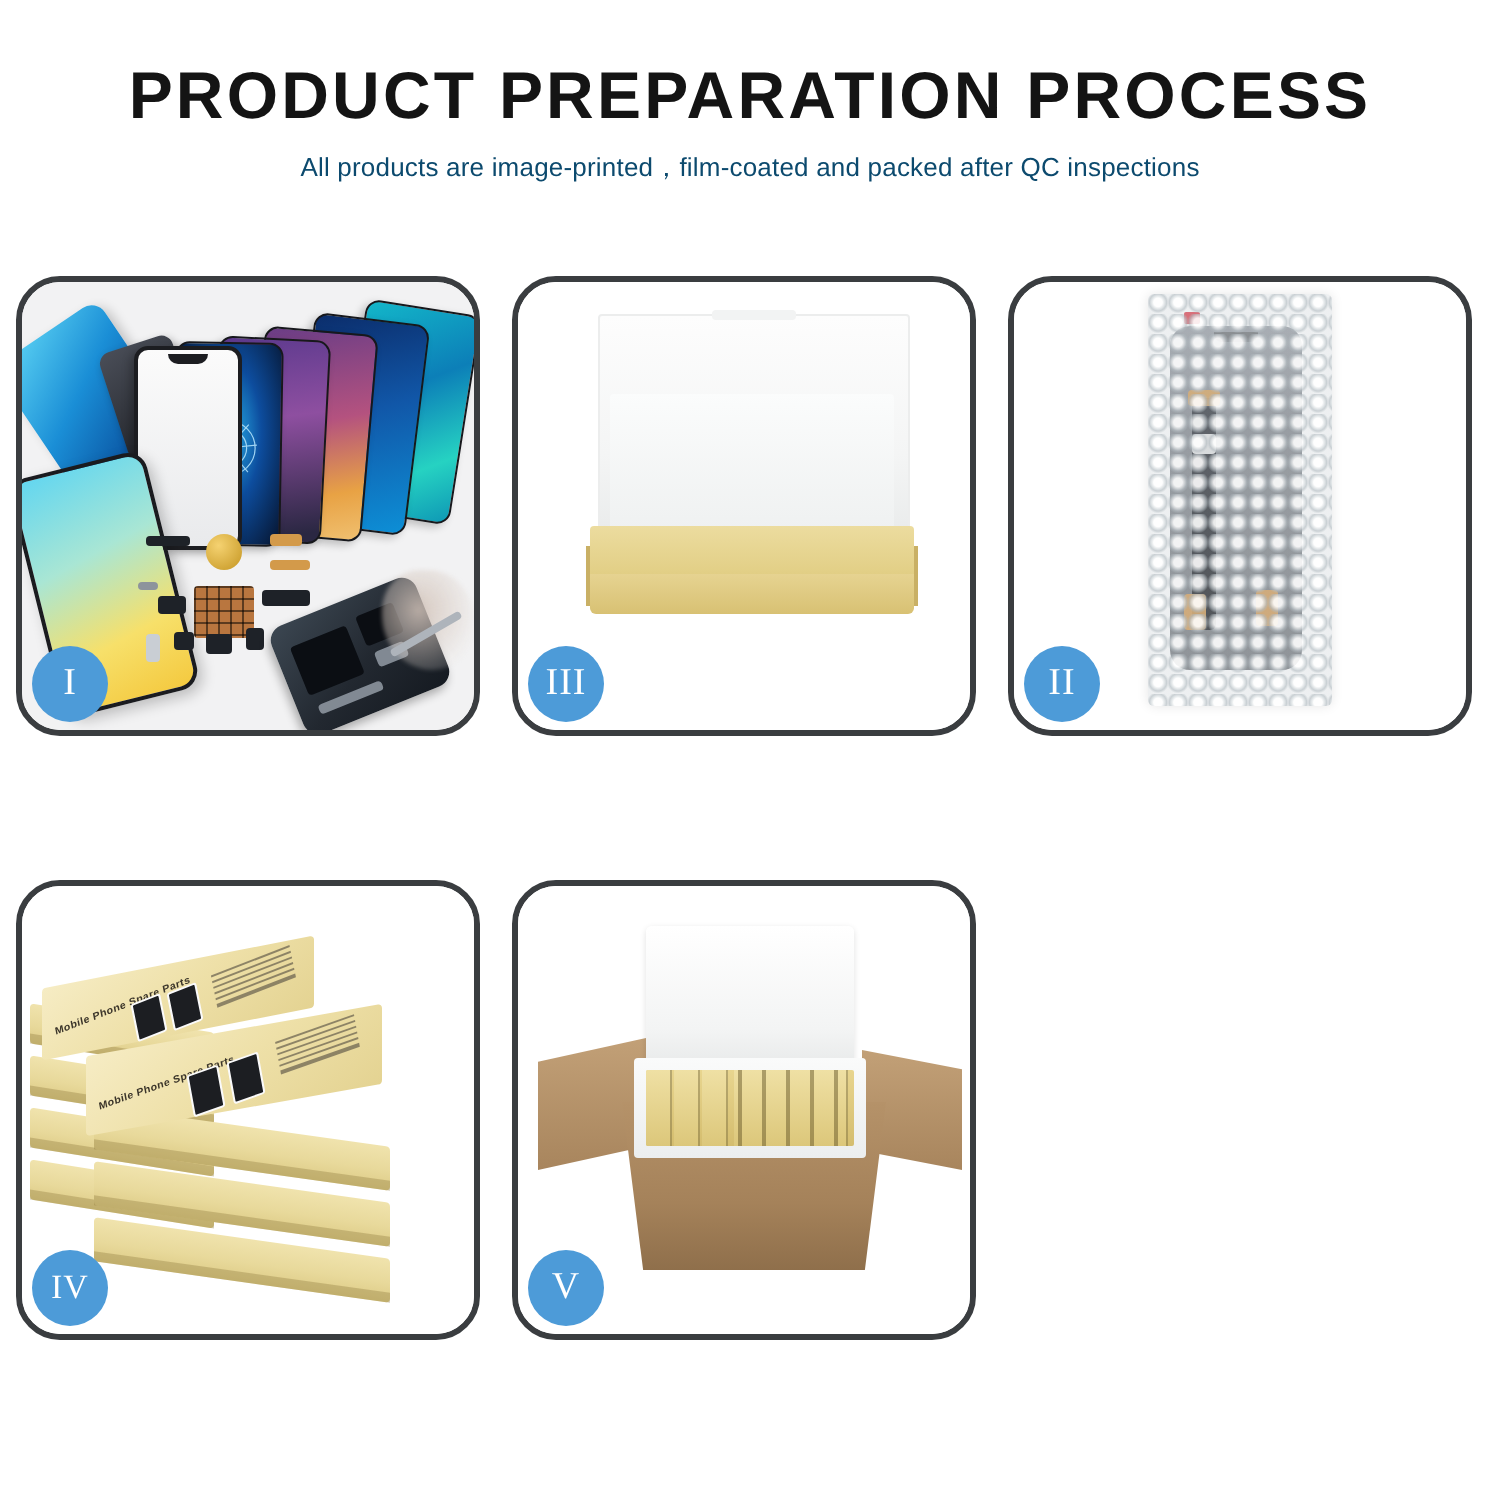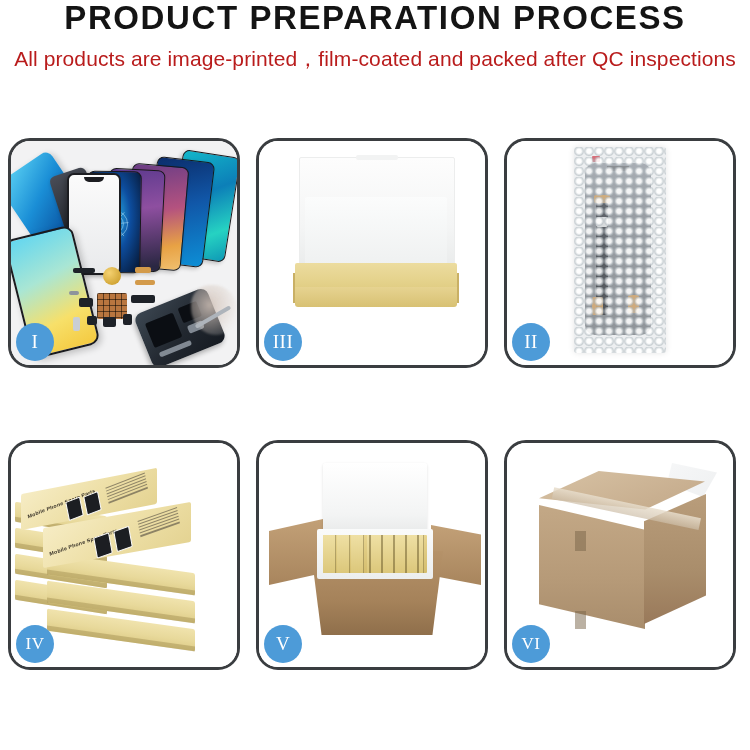--- a/index.html
+++ b/index.html
@@ -12,33 +12,34 @@
     height: 750px;
     font-family: "Liberation Sans", sans-serif;
     color: #111111;
     overflow: hidden;
     position: relative;
   }
 
   
   #header {
     text-align: center;
+    padding-top: 30px;
   }
   #main-title {
     font-size: 33px;
     font-weight: bold;
     letter-spacing: 1.6px;
     color: #141414;
     line-height: 1.1;
     margin: 0;
     white-space: nowrap;
   }
   #subtitle {
-    font-size: 21px;
-    color: #b91c1c;
+    font-size: 13px;
+    color: #0c4a6e;
     letter-spacing: 0.1px;
     margin: 9px 0 0 0;
     white-space: nowrap;
   }
 
   
   #panel-grid {
     position: absolute;
     left: 8px;
     top: 138px;
@@ -566,26 +567,14 @@
         <i style="left:46px;"></i>
           <i style="left:58px;"></i>
           <i style="left:70px;"></i>
         <i style="left:82px;"></i>
           <i style="left:94px;"></i>
       </div>
     </div>
     <div class="badge">V</div>
   </div>
 
-  <div class="panel">
-    <div class="panel-photo scene-sealed">
-      <div class="sb-wrap"></div>
-      <div class="sb-top"></div>
-      <div class="sb-left"></div>
-      <div class="sb-right"></div>
-      <div class="sb-tape"></div>
-      <div class="sb-seam" style="left:68px; top:88px; width:11px; height:20px;"></div>
-      <div class="sb-seam" style="left:68px; top:168px; width:11px; height:18px;"></div>
-    </div>
-    <div class="badge wide">VI</div>
-  </div>
 
 </div>
 
 </body></html>

